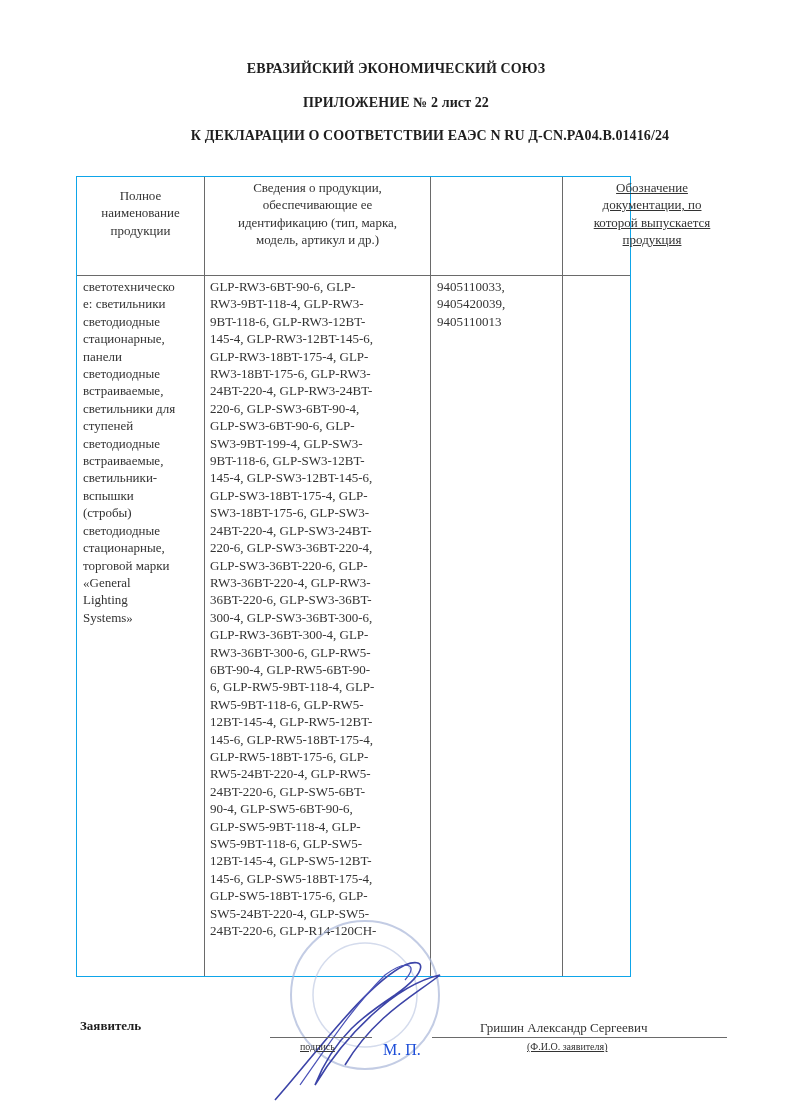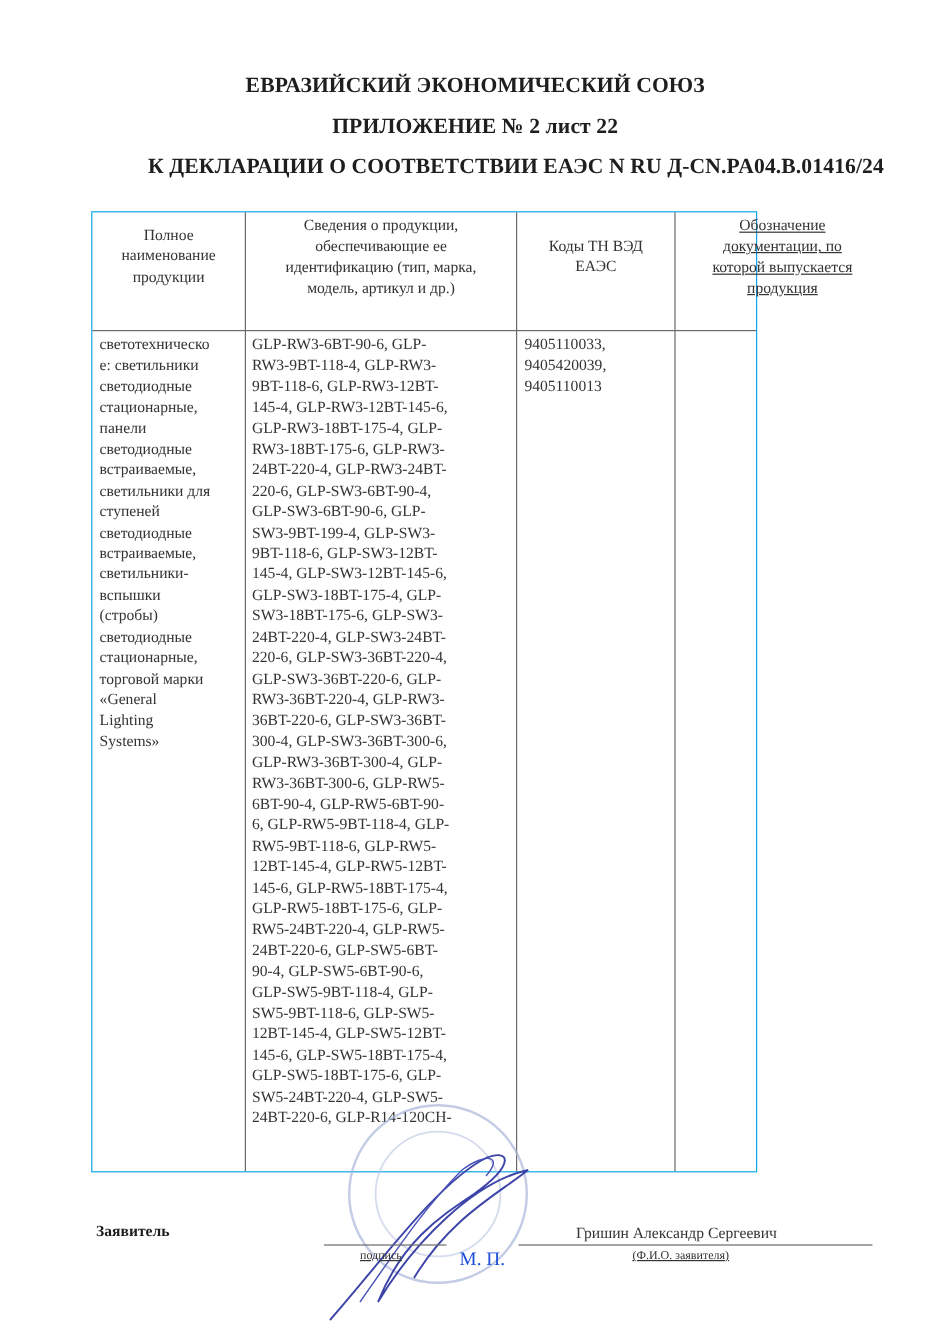--- a/index.html
+++ b/index.html
@@ -3,21 +3,21 @@
   <meta charset="utf-8">
   <style>
     html, body { margin: 0; padding: 0; }
     body {
       width: 792px; height: 1120px; background: #ffffff; position: relative;
       overflow: hidden; color: #2a2a2a;
       font-family: "Liberation Serif", "DejaVu Serif", serif;
     }
     .heading {
       position: absolute; left: 0; width: 792px; text-align: center;
-      font-weight: bold; font-size: 18px; color: #1e1e1e; letter-spacing: 0.1px;
+      font-weight: bold; font-size: 14px; color: #1e1e1e; letter-spacing: 0.1px;
     }
     #h1 { top: 61px; }
     #h2 { top: 95px; }
     #h3 { top: 128px; left: 80px; width: 700px; }
     .table {
       position: absolute; left: 76px; top: 176px; width: 555px; height: 801px;
       border: 1px solid #0ea5e9; box-sizing: border-box;
     }
     .vline { position: absolute; top: 0; bottom: 0; width: 1px; background: #6a6a6a; }
     .hline { position: absolute; left: 0; right: 0; height: 1px; background: #6a6a6a; }
@@ -47,24 +47,20 @@
   <div class="cell hdr lines" style="left:0; width:127px; top:10px;">
       <div>Полное</div>
       <div>наименование</div>
       <div>продукции</div>
     </div>
   <div class="cell hdr lines" style="left:128px; width:225px; top:2px;">
       <div>Сведения о продукции,</div>
       <div>обеспечивающие ее</div>
       <div>идентификацию (тип, марка,</div>
       <div>модель, артикул и др.)</div>
-    </div>
-  <div class="cell hdr lines" style="left:354px; width:131px; top:19px;">
-      <div>Коды ТН ВЭД</div>
-      <div>ЕАЭС</div>
     </div>
   <div class="cell hdr lines" style="left:486px; width:178px; top:2px;text-decoration:underline;">
       <div>Обозначение</div>
       <div>документации, по</div>
       <div>которой выпускается</div>
       <div>продукция</div>
     </div>
 
   <div class="cell lines" style="left:6px; top:101px;">
       <div>светотехническо</div>

